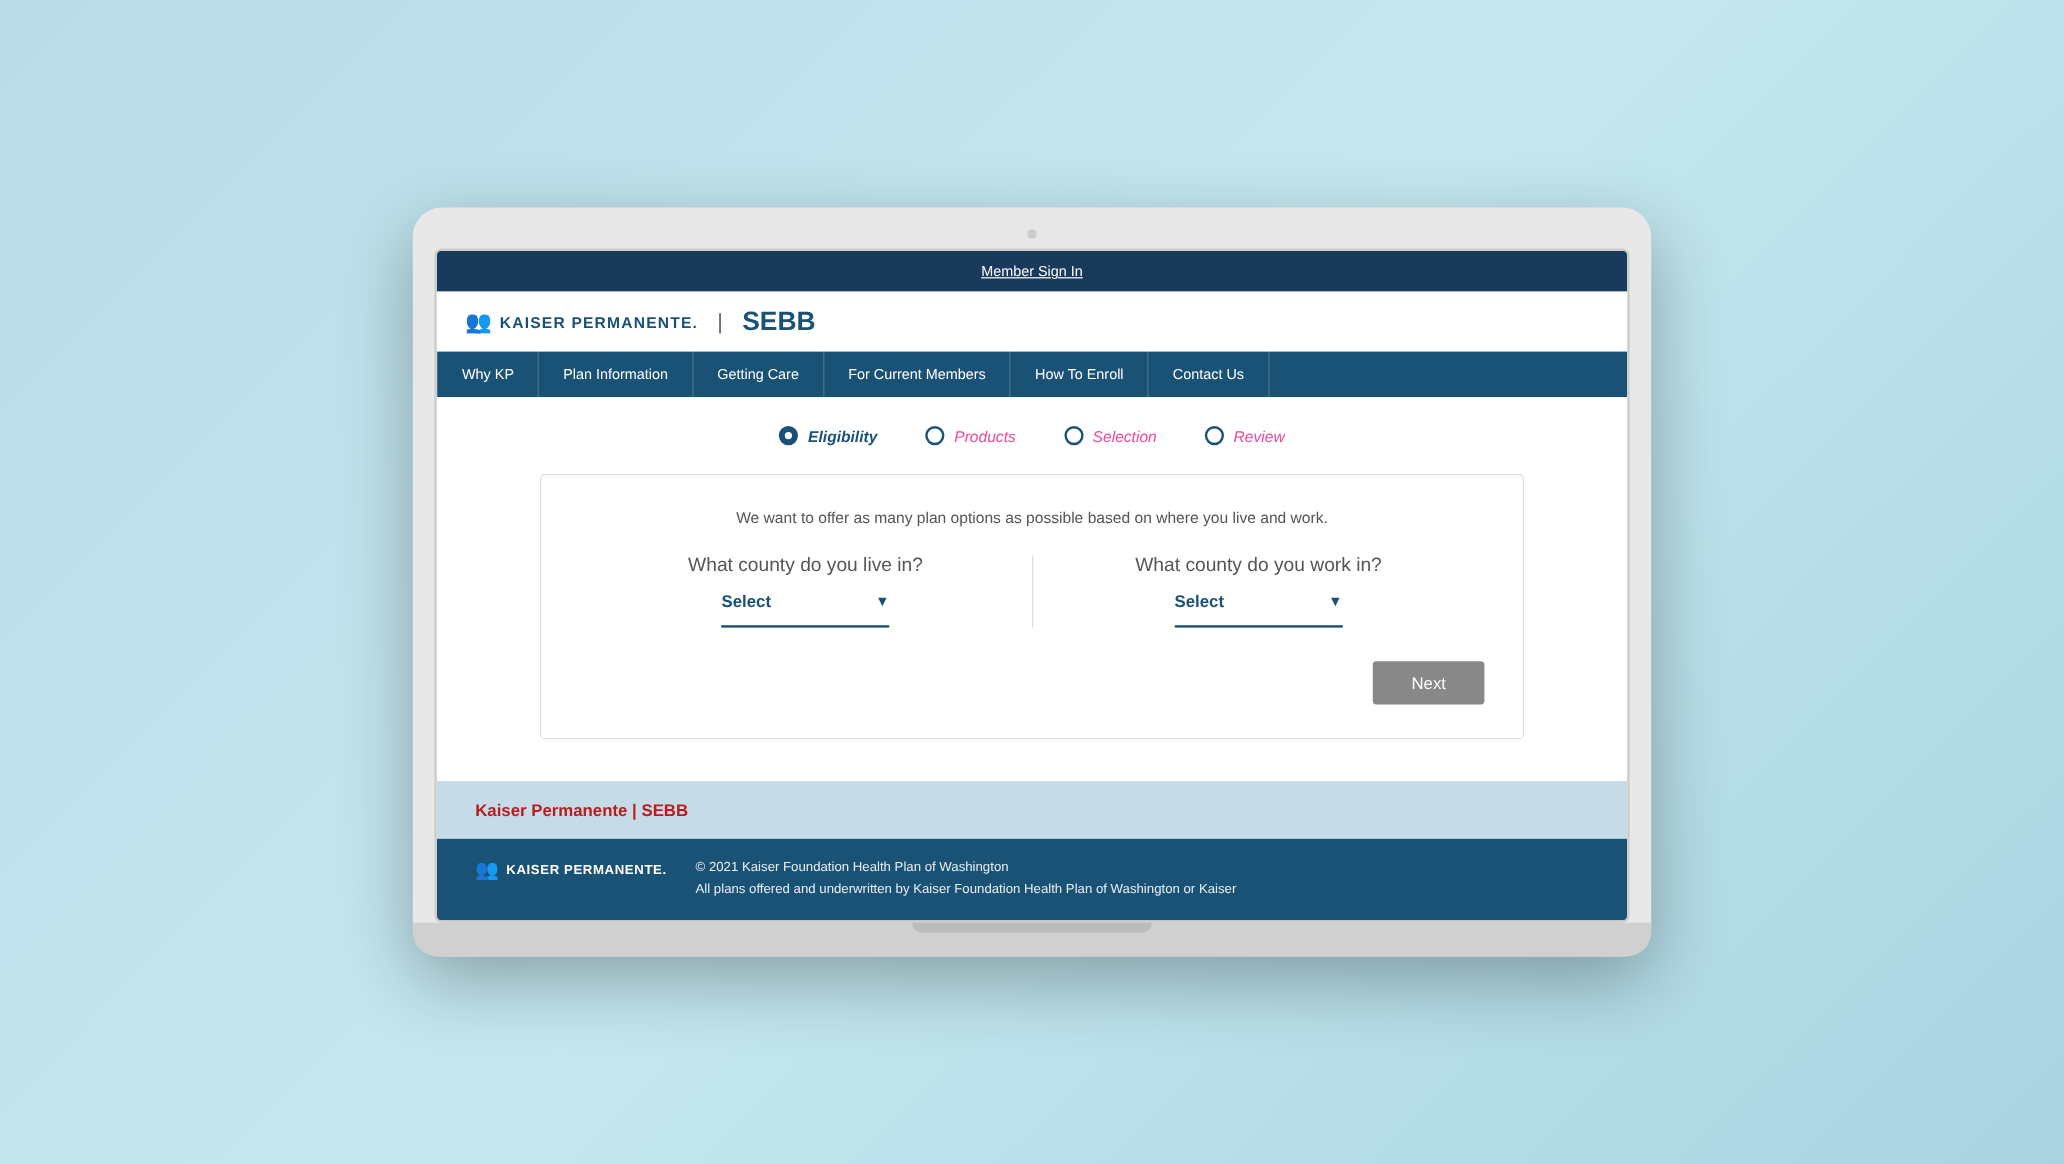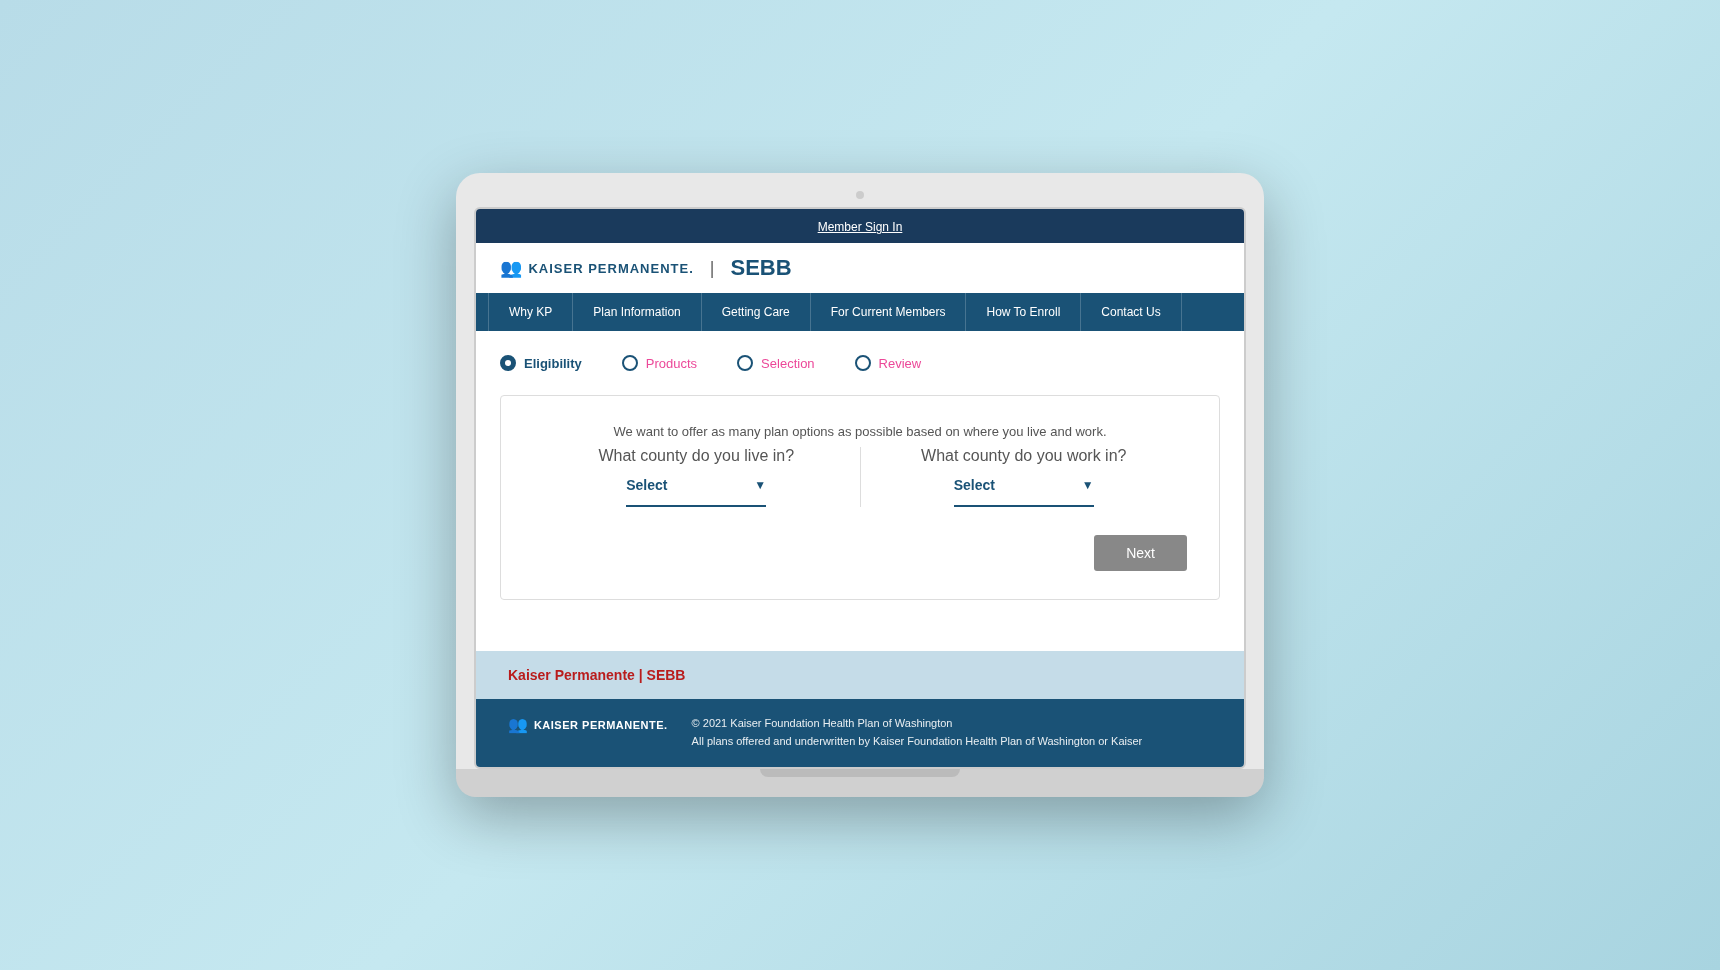--- a/index.html
+++ b/index.html
@@ -9,21 +9,21 @@
       min-height: 100vh;
       display: flex;
       align-items: center;
       justify-content: center;
       padding: 40px 20px;
     }
     .laptop-outer {
       background: #e8e8e8;
       border-radius: 24px;
       padding: 18px 18px 0 18px;
-      width: 808px;
+      width: 1032px;
       box-shadow: 0 20px 60px rgba(0,0,0,0.3);
       position: relative;
     }
     .laptop-screen {
       background: #fff;
       border-radius: 6px;
       overflow: hidden;
       border: 2px solid #ccc;
     }
     .laptop-camera {
@@ -98,35 +98,37 @@
       align-items: stretch;
     }
     .nav-item {
       color: #fff;
       font-size: 12px;
       padding: 12px 20px;
       cursor: pointer;
       border-right: 1px solid rgba(255,255,255,0.2);
       display: flex; align-items: center;
     }
-    .nav-item:first-child { border-left: 1px solid rgba(255,255,255,0.2); margin-left: 12px; }
+    .nav-item:first-child { border-left: 1px solid rgba(255,255,255,0.2); }
 
     
     .main-content {
       background: #fff;
       padding: 24px;
       min-height: 320px;
     }
 
     
     .steps-row {
       display: flex;
+      justify-content: center;
       align-items: center;
       gap: 40px;
       margin-bottom: 24px;
+      font-style: italic;
     }
     .step-item {
       display: flex;
       align-items: center;
       gap: 8px;
     }
     .step-radio {
       width: 16px; height: 16px;
       border-radius: 50%;
       border: 2px solid #1a5276;
@@ -153,21 +155,21 @@
       border: 1px solid #ddd;
       border-radius: 4px;
       padding: 28px 32px;
       max-width: 820px;
       margin: 0 auto;
     }
     .form-intro {
       text-align: center;
       color: #555;
       font-size: 13px;
-      margin-bottom: 8px;
+      margin-bottom: 24px;
     }
     .form-columns {
       display: flex;
       align-items: center;
       gap: 0;
     }
     .form-col {
       flex: 1;
       display: flex;
       flex-direction: column;

